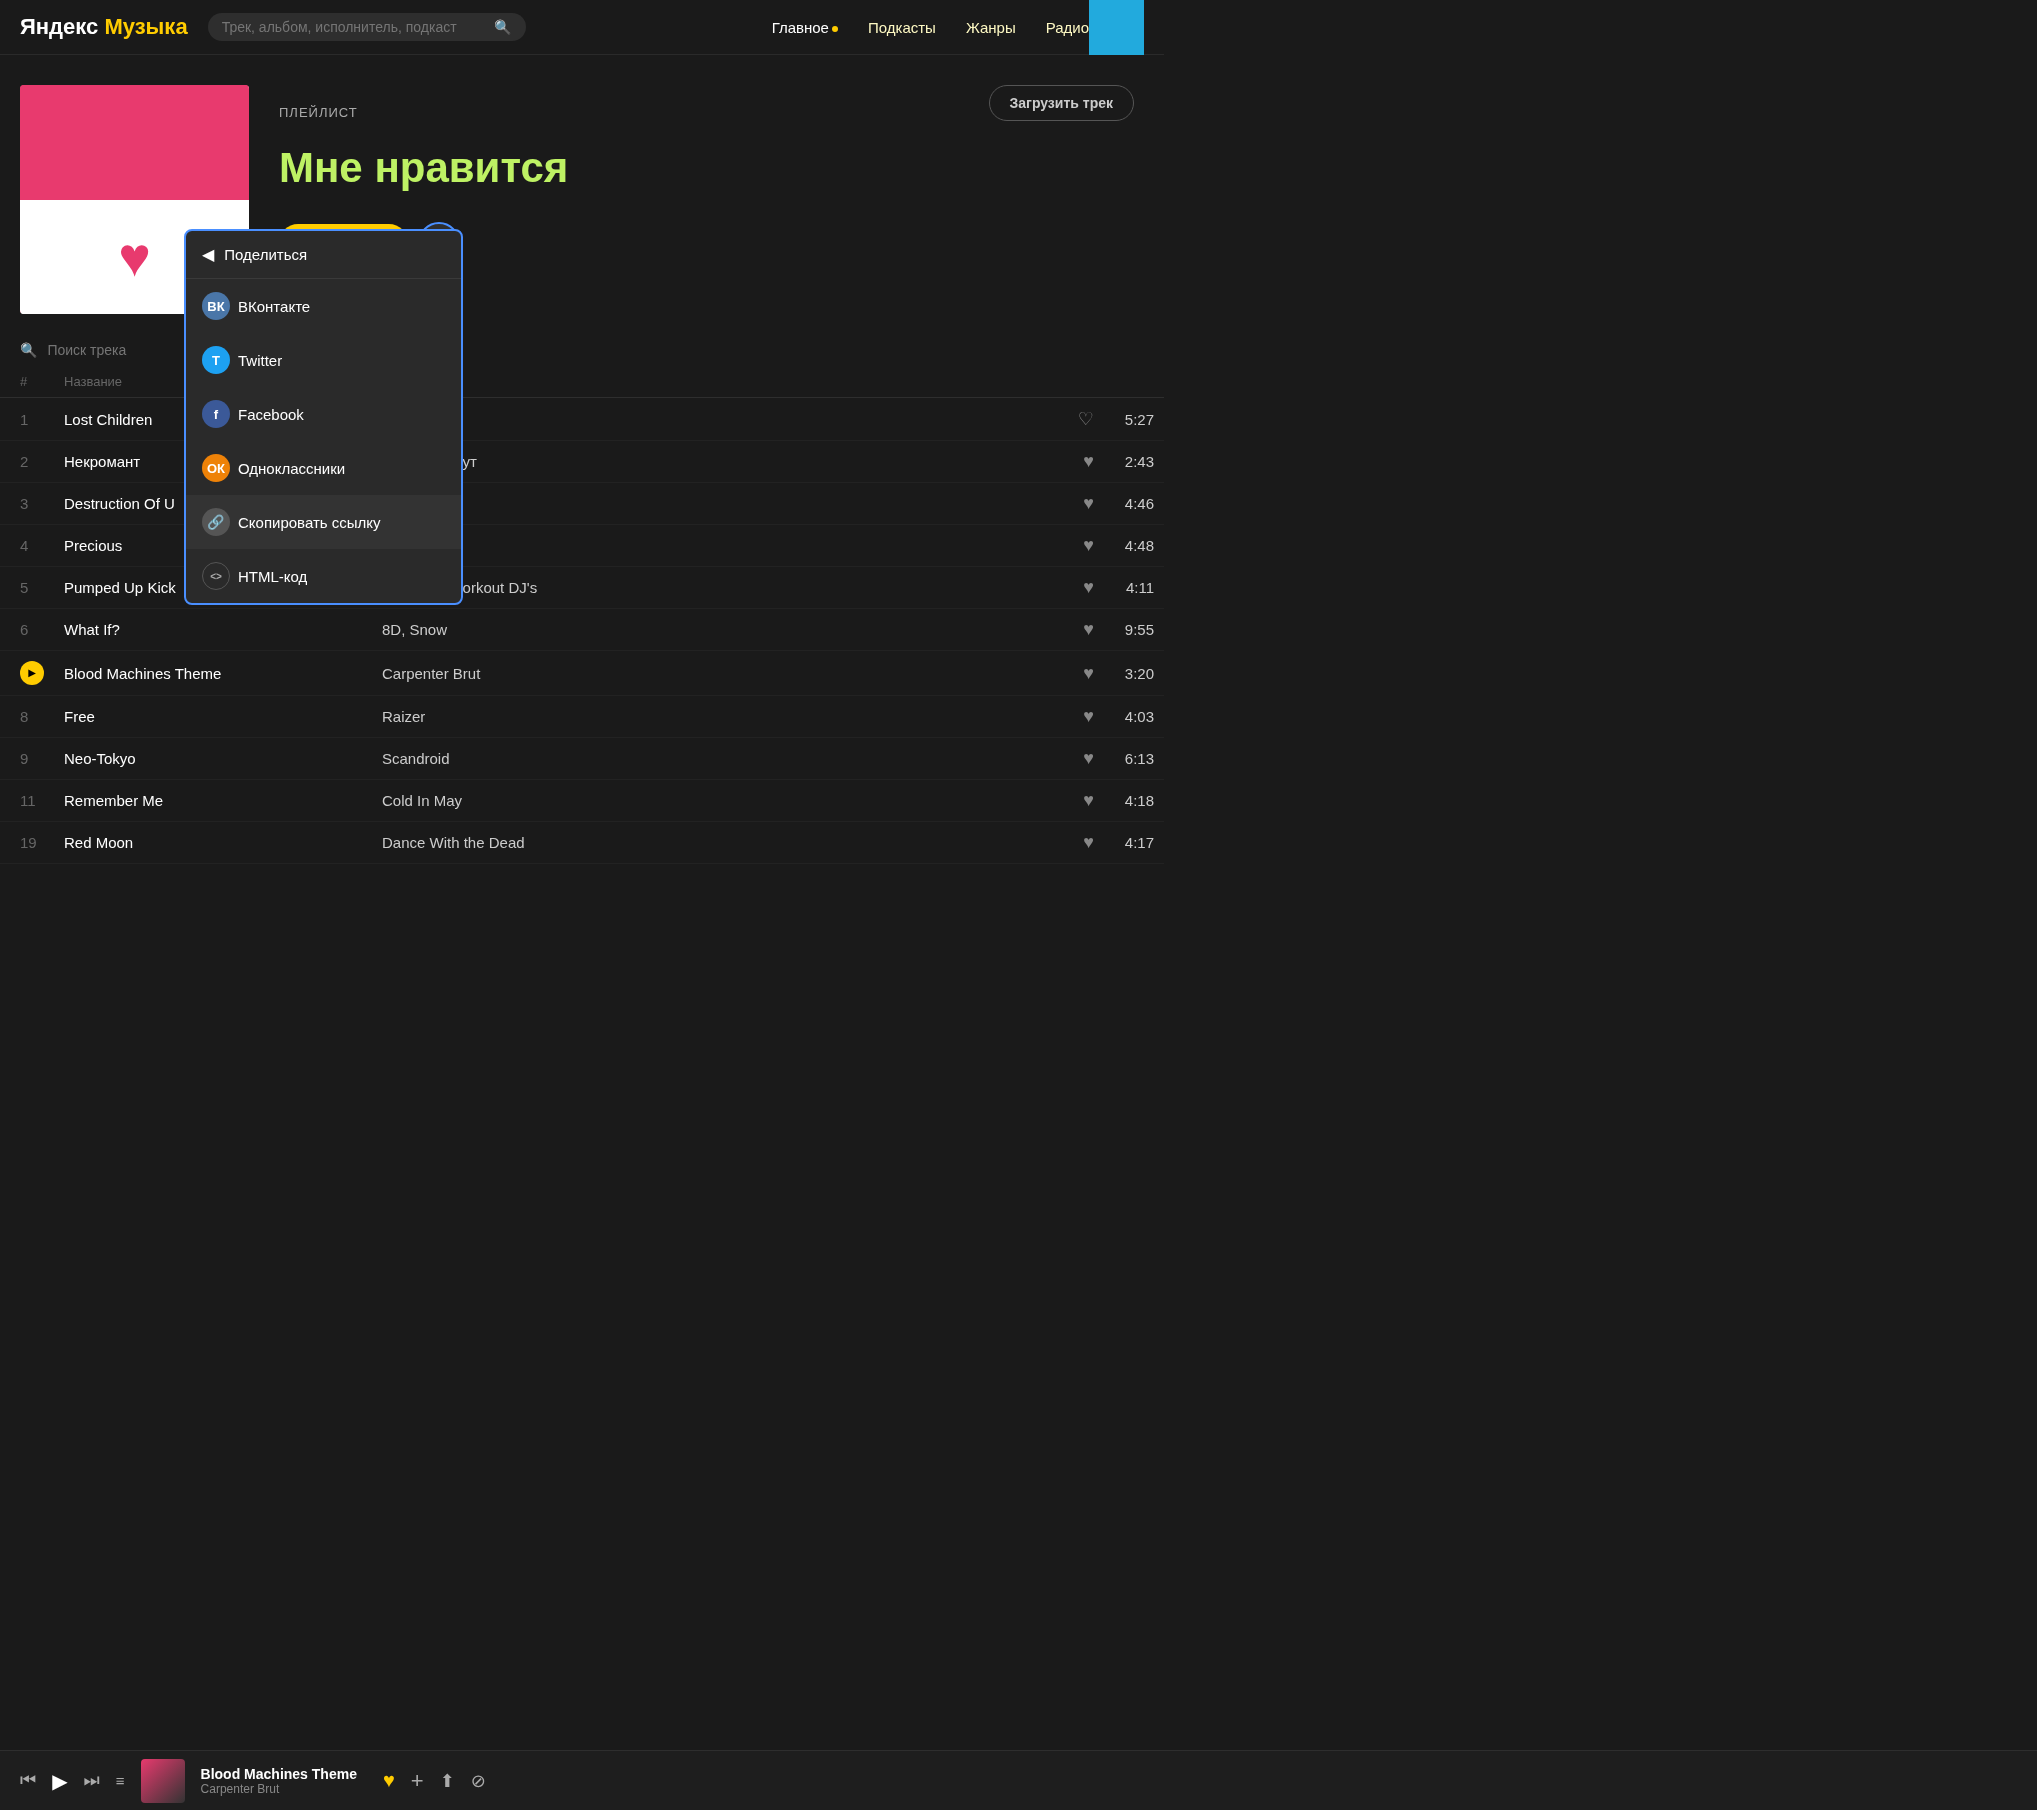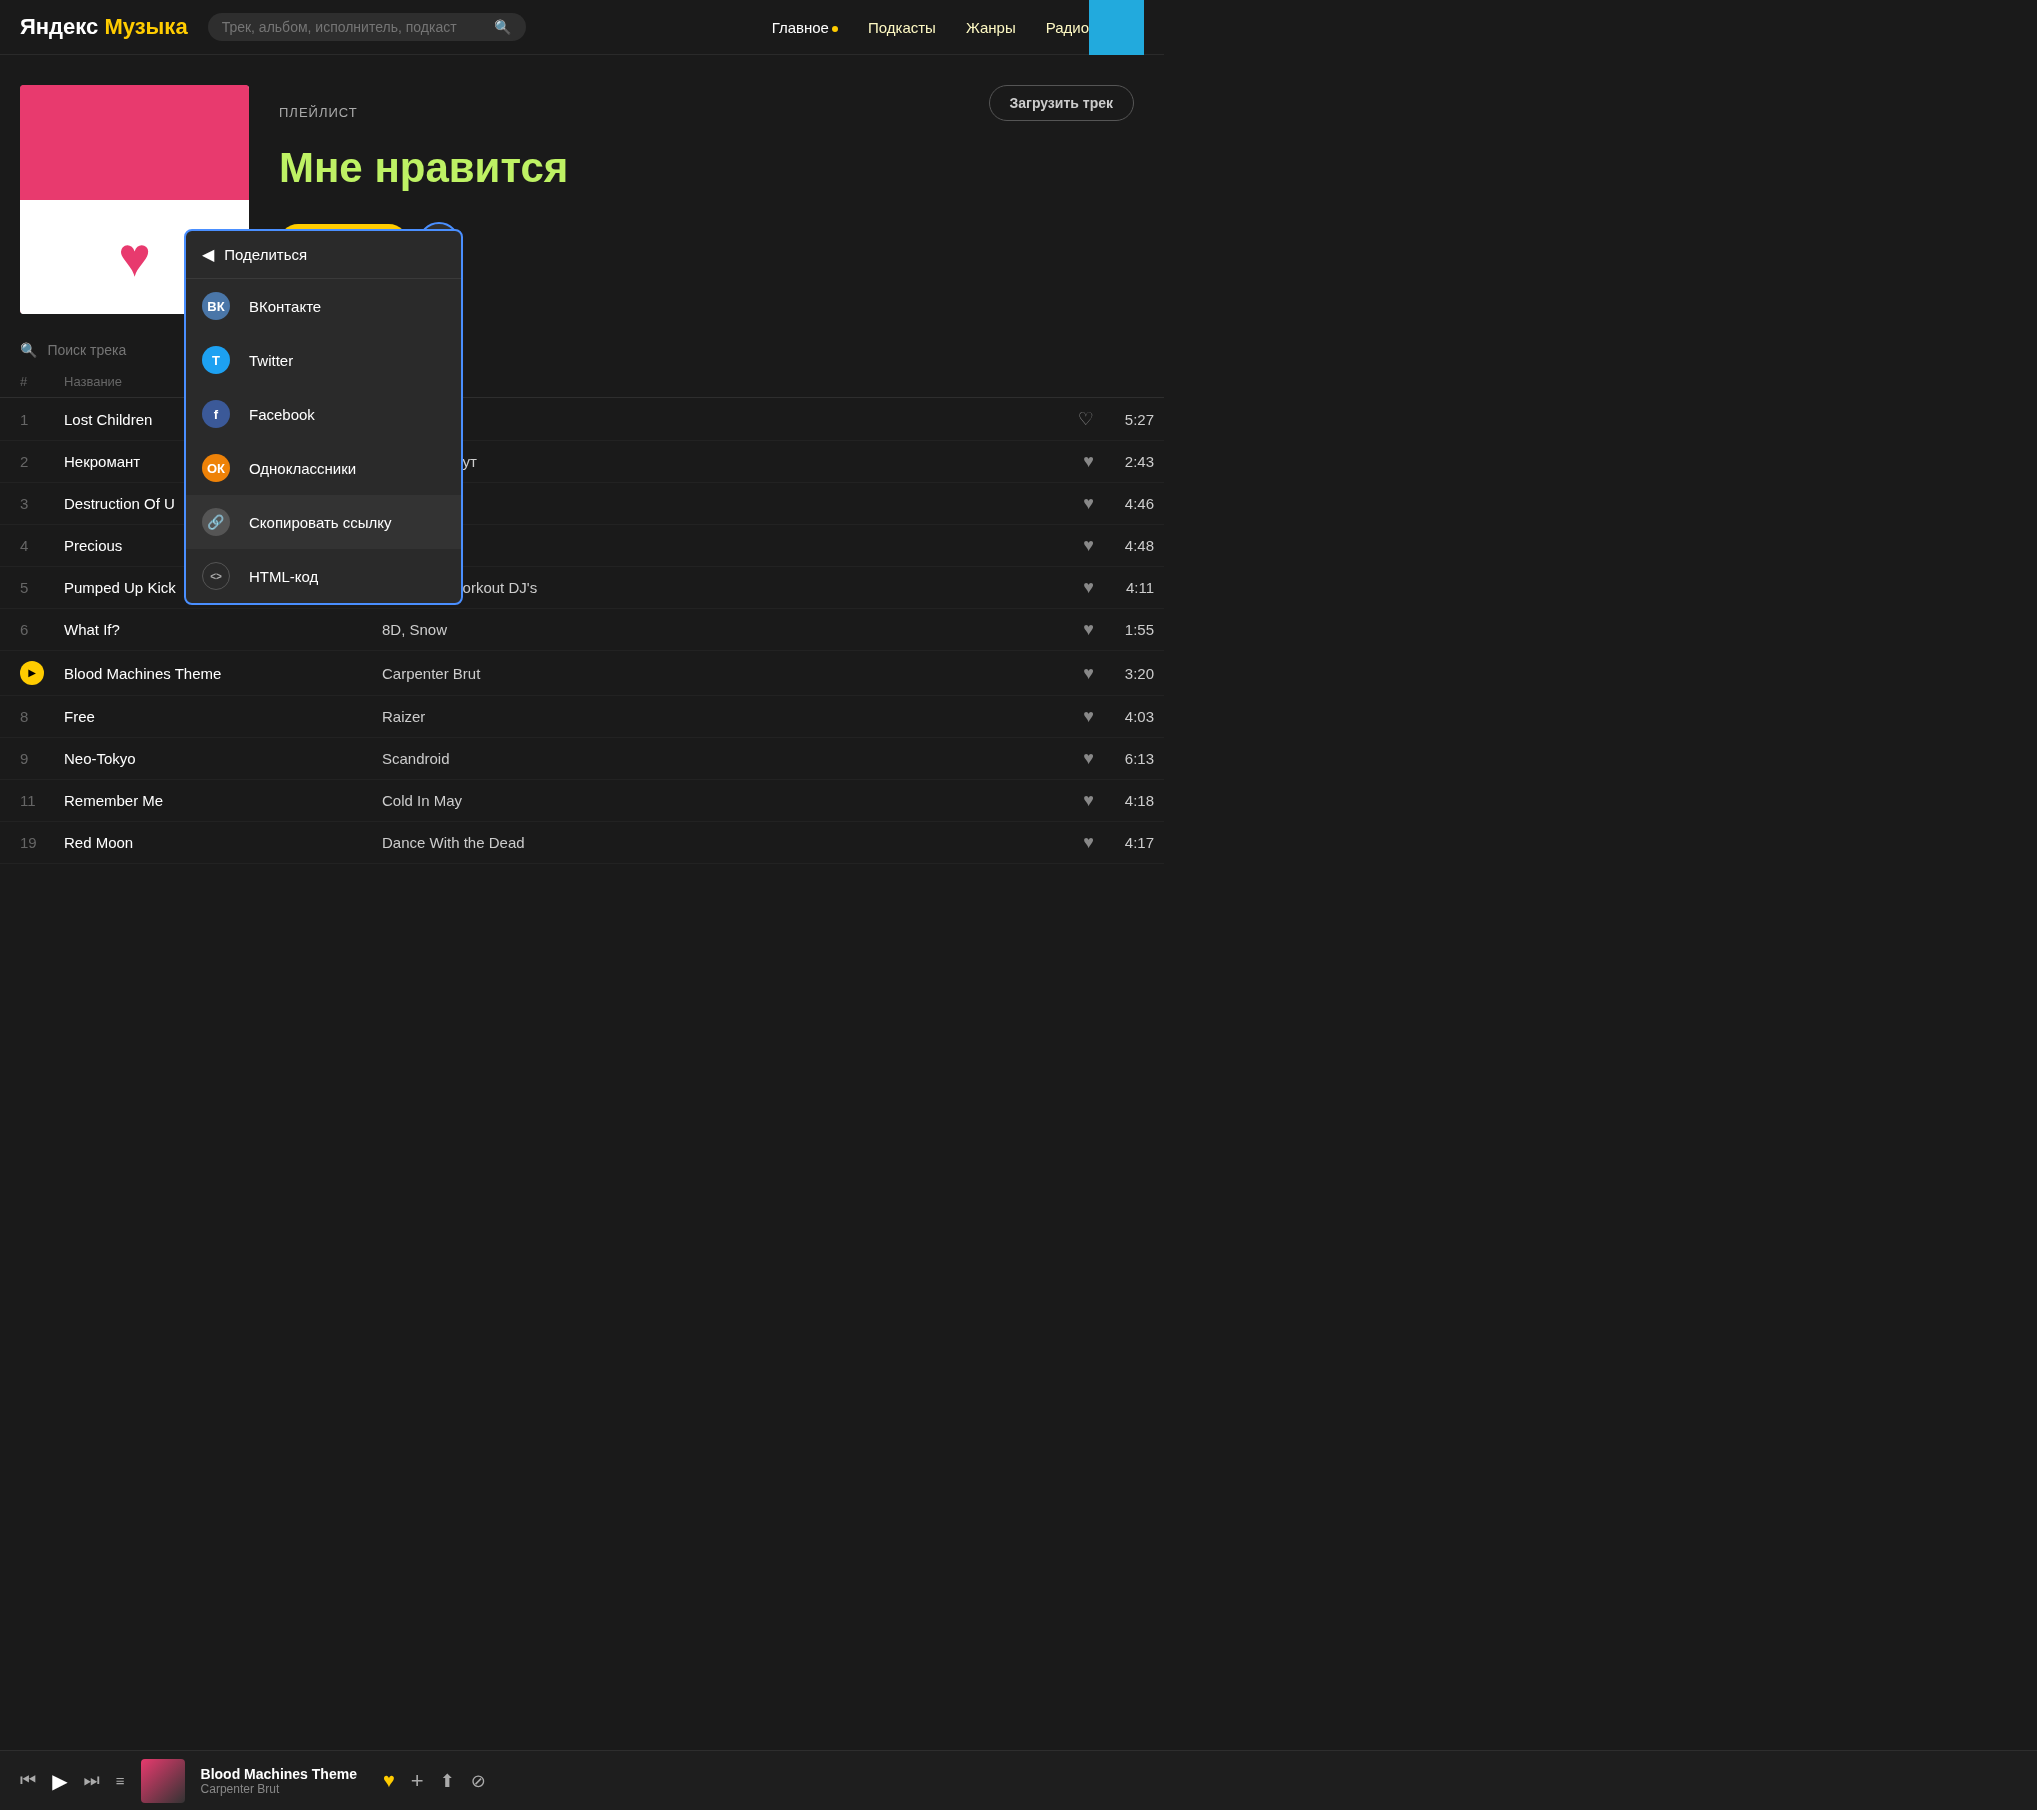--- a/index.html
+++ b/index.html
@@ -161,21 +161,21 @@
       cursor: pointer;
     }
     .dropdown-header .back-arrow { margin-right: 10px; font-size: 16px; }
     .dropdown-item {
       display: flex;
       align-items: center;
       padding: 13px 16px;
       font-size: 15px;
       color: #fff;
       cursor: pointer;
-      gap: 19px;
+      gap: 8px;
     }
     .dropdown-item.highlighted { background: #333; }
     .social-icon {
       width: 28px;
       height: 28px;
       border-radius: 50%;
       display: flex;
       align-items: center;
       justify-content: center;
       font-size: 13px;
@@ -445,21 +445,21 @@
   </tr>
       <tr>
     <td>6</td>
     <td>
       <span class="track-name">What If?</span>
     </td>
     <td class="track-artist">8D, Snow</td>
     <td style="text-align:right;">
       <span class="heart-icon" style="color:#888;">♥</span>
     </td>
-    <td class="duration">1:55</td>
+    <td class="duration">9:55</td>
   </tr>
       <tr>
     <td><span class="playing-indicator">▶</span></td>
     <td>
       <span class="track-name">Blood Machines Theme</span>
     </td>
     <td class="track-artist">Carpenter Brut</td>
     <td style="text-align:right;">
       <span class="heart-icon" style="color:#888;">♥</span>
     </td>

